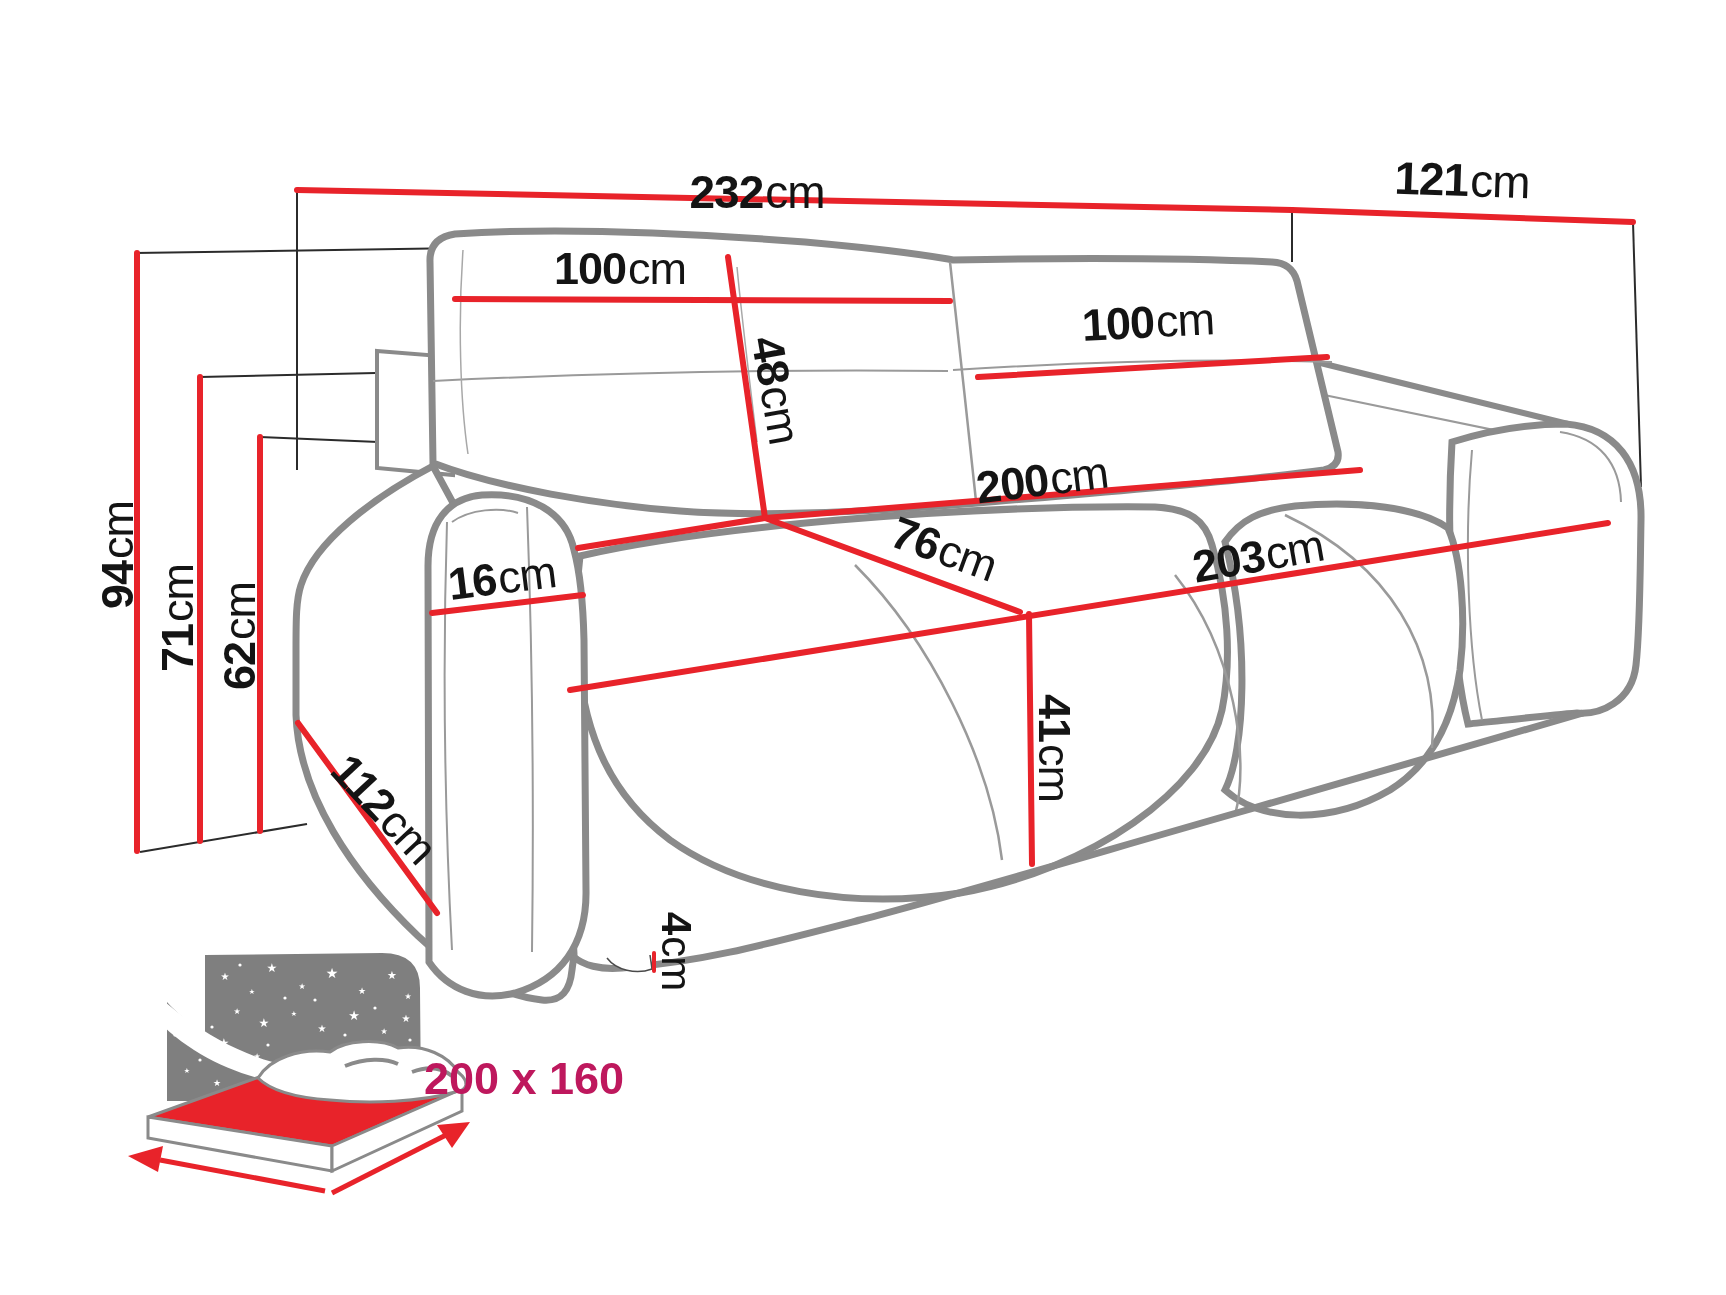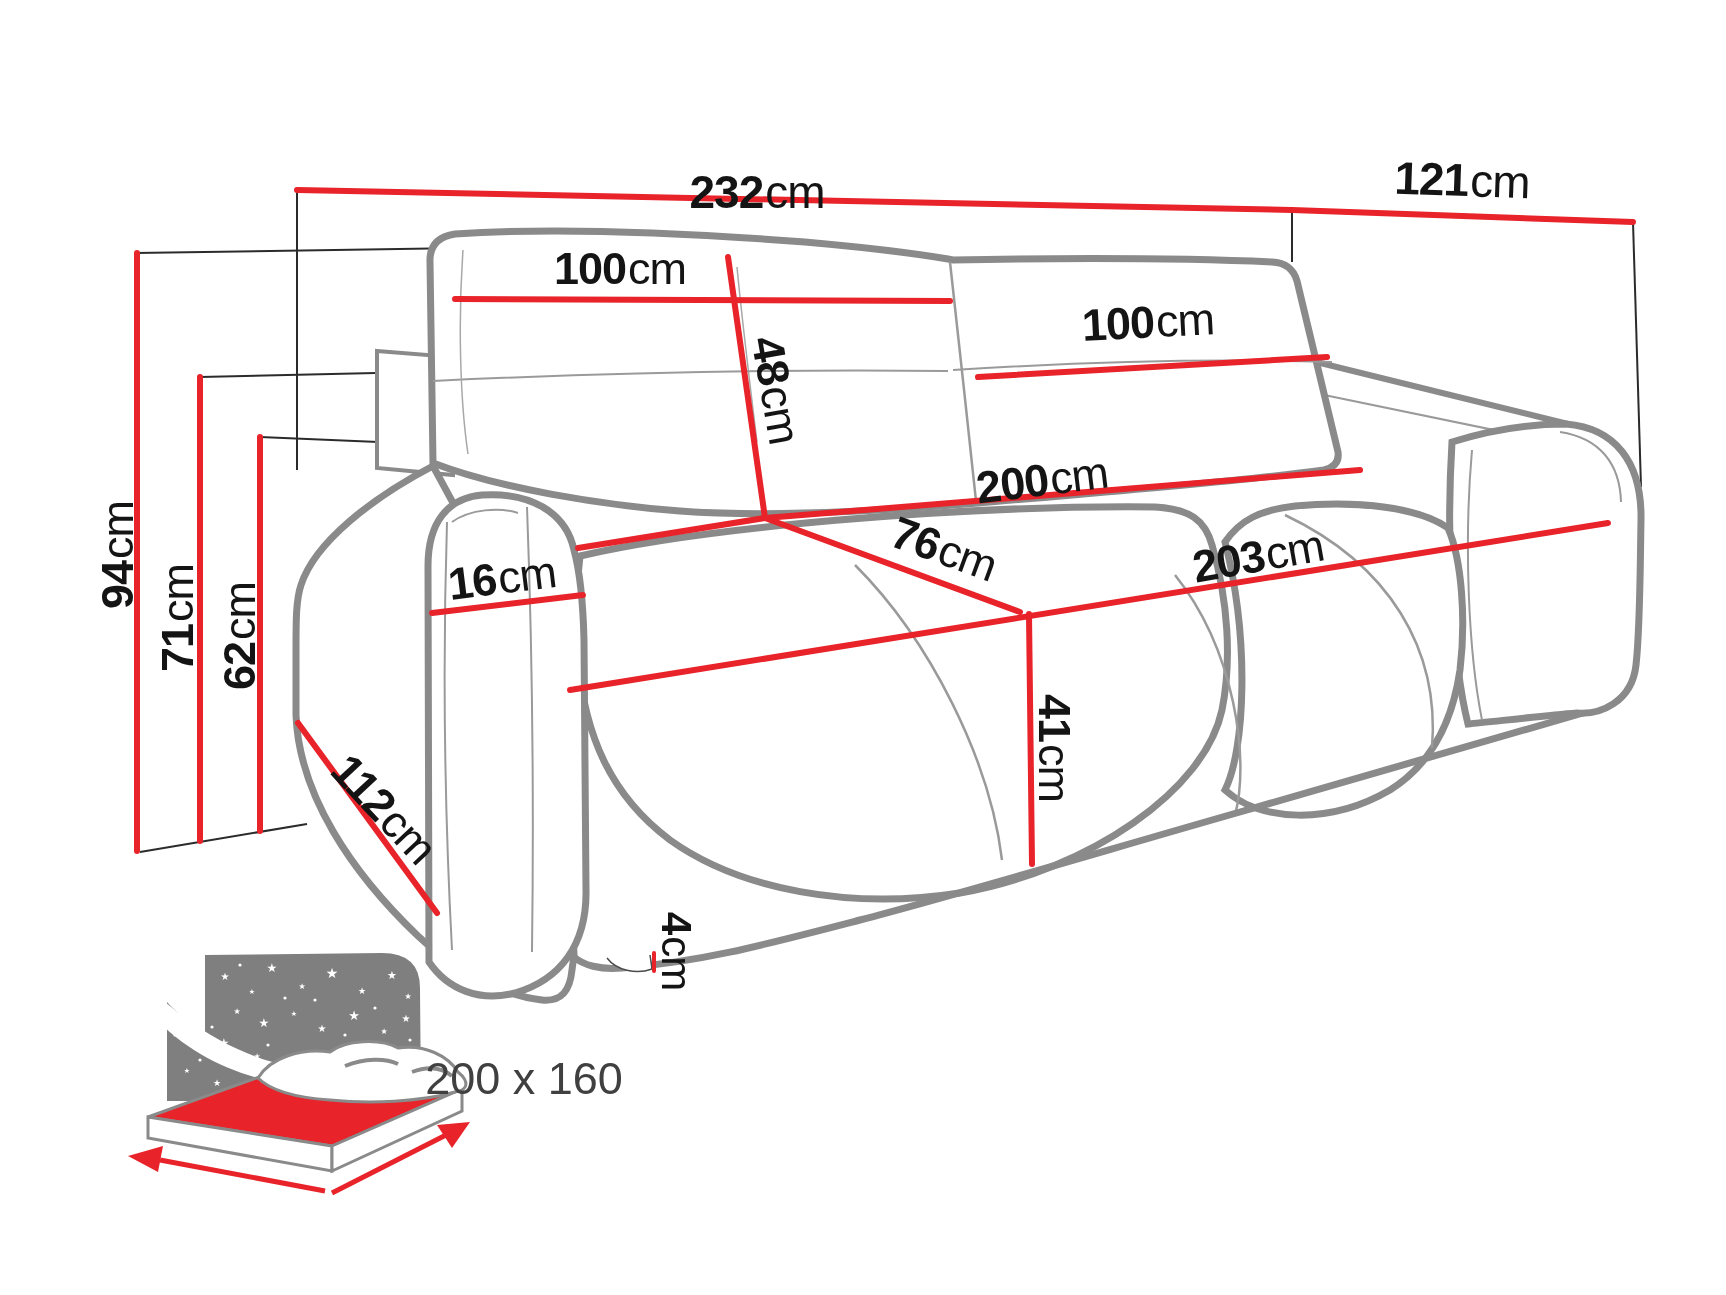--- a/index.html
+++ b/index.html
@@ -9,21 +9,21 @@
   }
   .canvas svg{position:absolute;left:0;top:0;}
   .dim-label{
     position:absolute;white-space:nowrap;color:#141414;
     transform:translate(-50%,-50%) rotate(var(--r,0deg));
     letter-spacing:-1px;line-height:1;
   }
   .dim-label .num{font-weight:700;}
   .dim-label .unit{font-weight:400;margin-left:2px;}
   .bed-size{
-    position:absolute;white-space:nowrap;color:#404040;font-weight:400;
+    position:absolute;white-space:nowrap;color:#be185d;font-weight:700;
     transform:translate(-50%,-50%);letter-spacing:0px;line-height:1;
   }
 </style>
 </head>
 <body>
 
 <div class="canvas">
 
 <svg width="1726" height="1295" viewBox="0 0 1726 1295">
 

